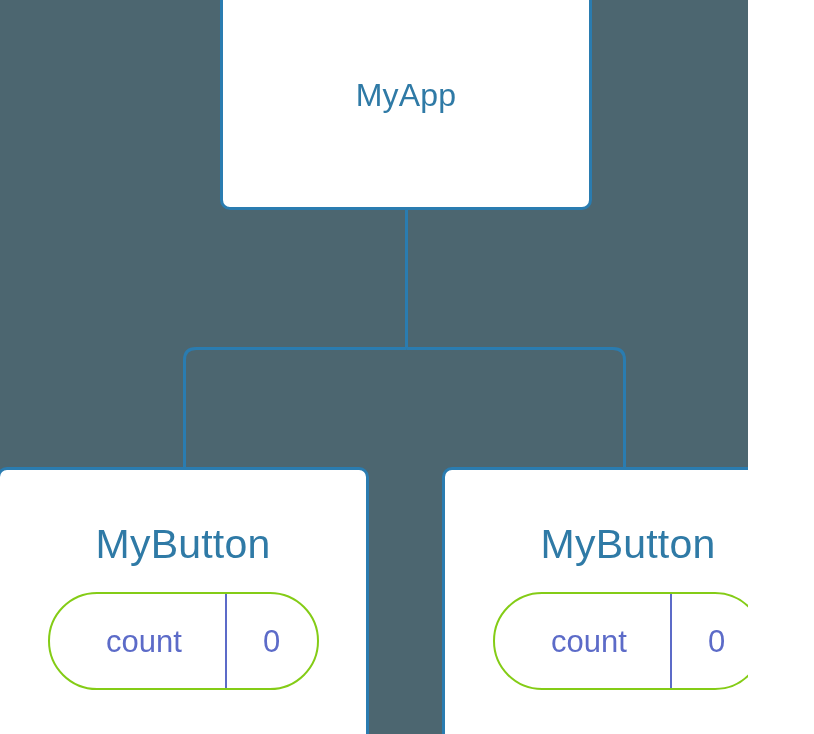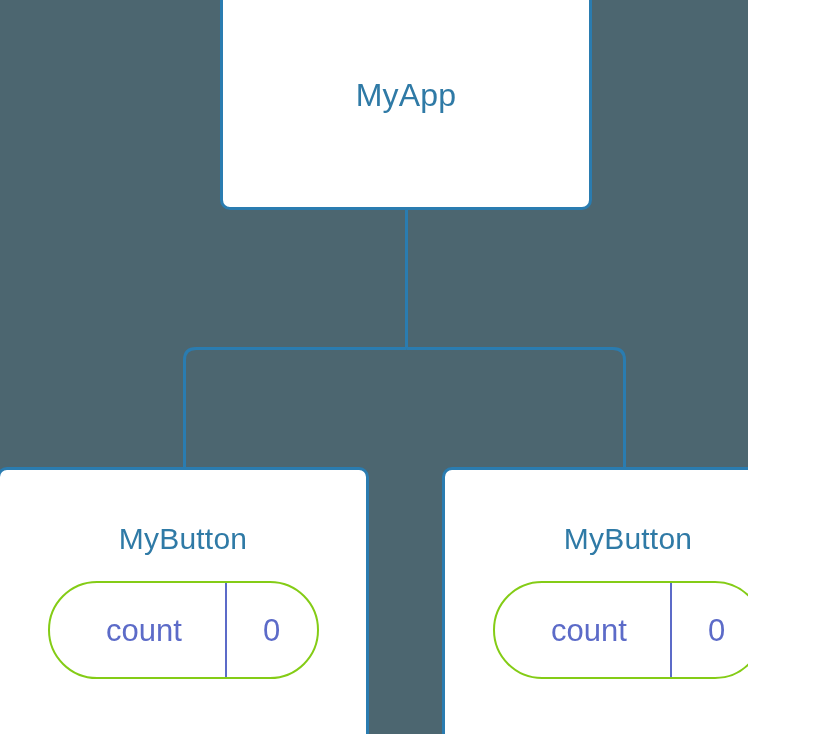--- a/index.html
+++ b/index.html
@@ -58,21 +58,21 @@
     top: 467px;
     width: 372px;
     height: 285px;
     justify-content: flex-start;
   }
   .node--leaf-left  { left: -3px; }
   .node--leaf-right { left: 442px; }
 
   .node-title {
     color: #2f7aa6;
-    font-size: 30px;
+    font-size: 41px;
     font-weight: 400;
     letter-spacing: 0.2px;
     line-height: 1;
     white-space: nowrap;
   }
   .node--root .node-title {
     font-size: 32px;
     margin-bottom: 2px;
   }
   .node--leaf .node-title {

